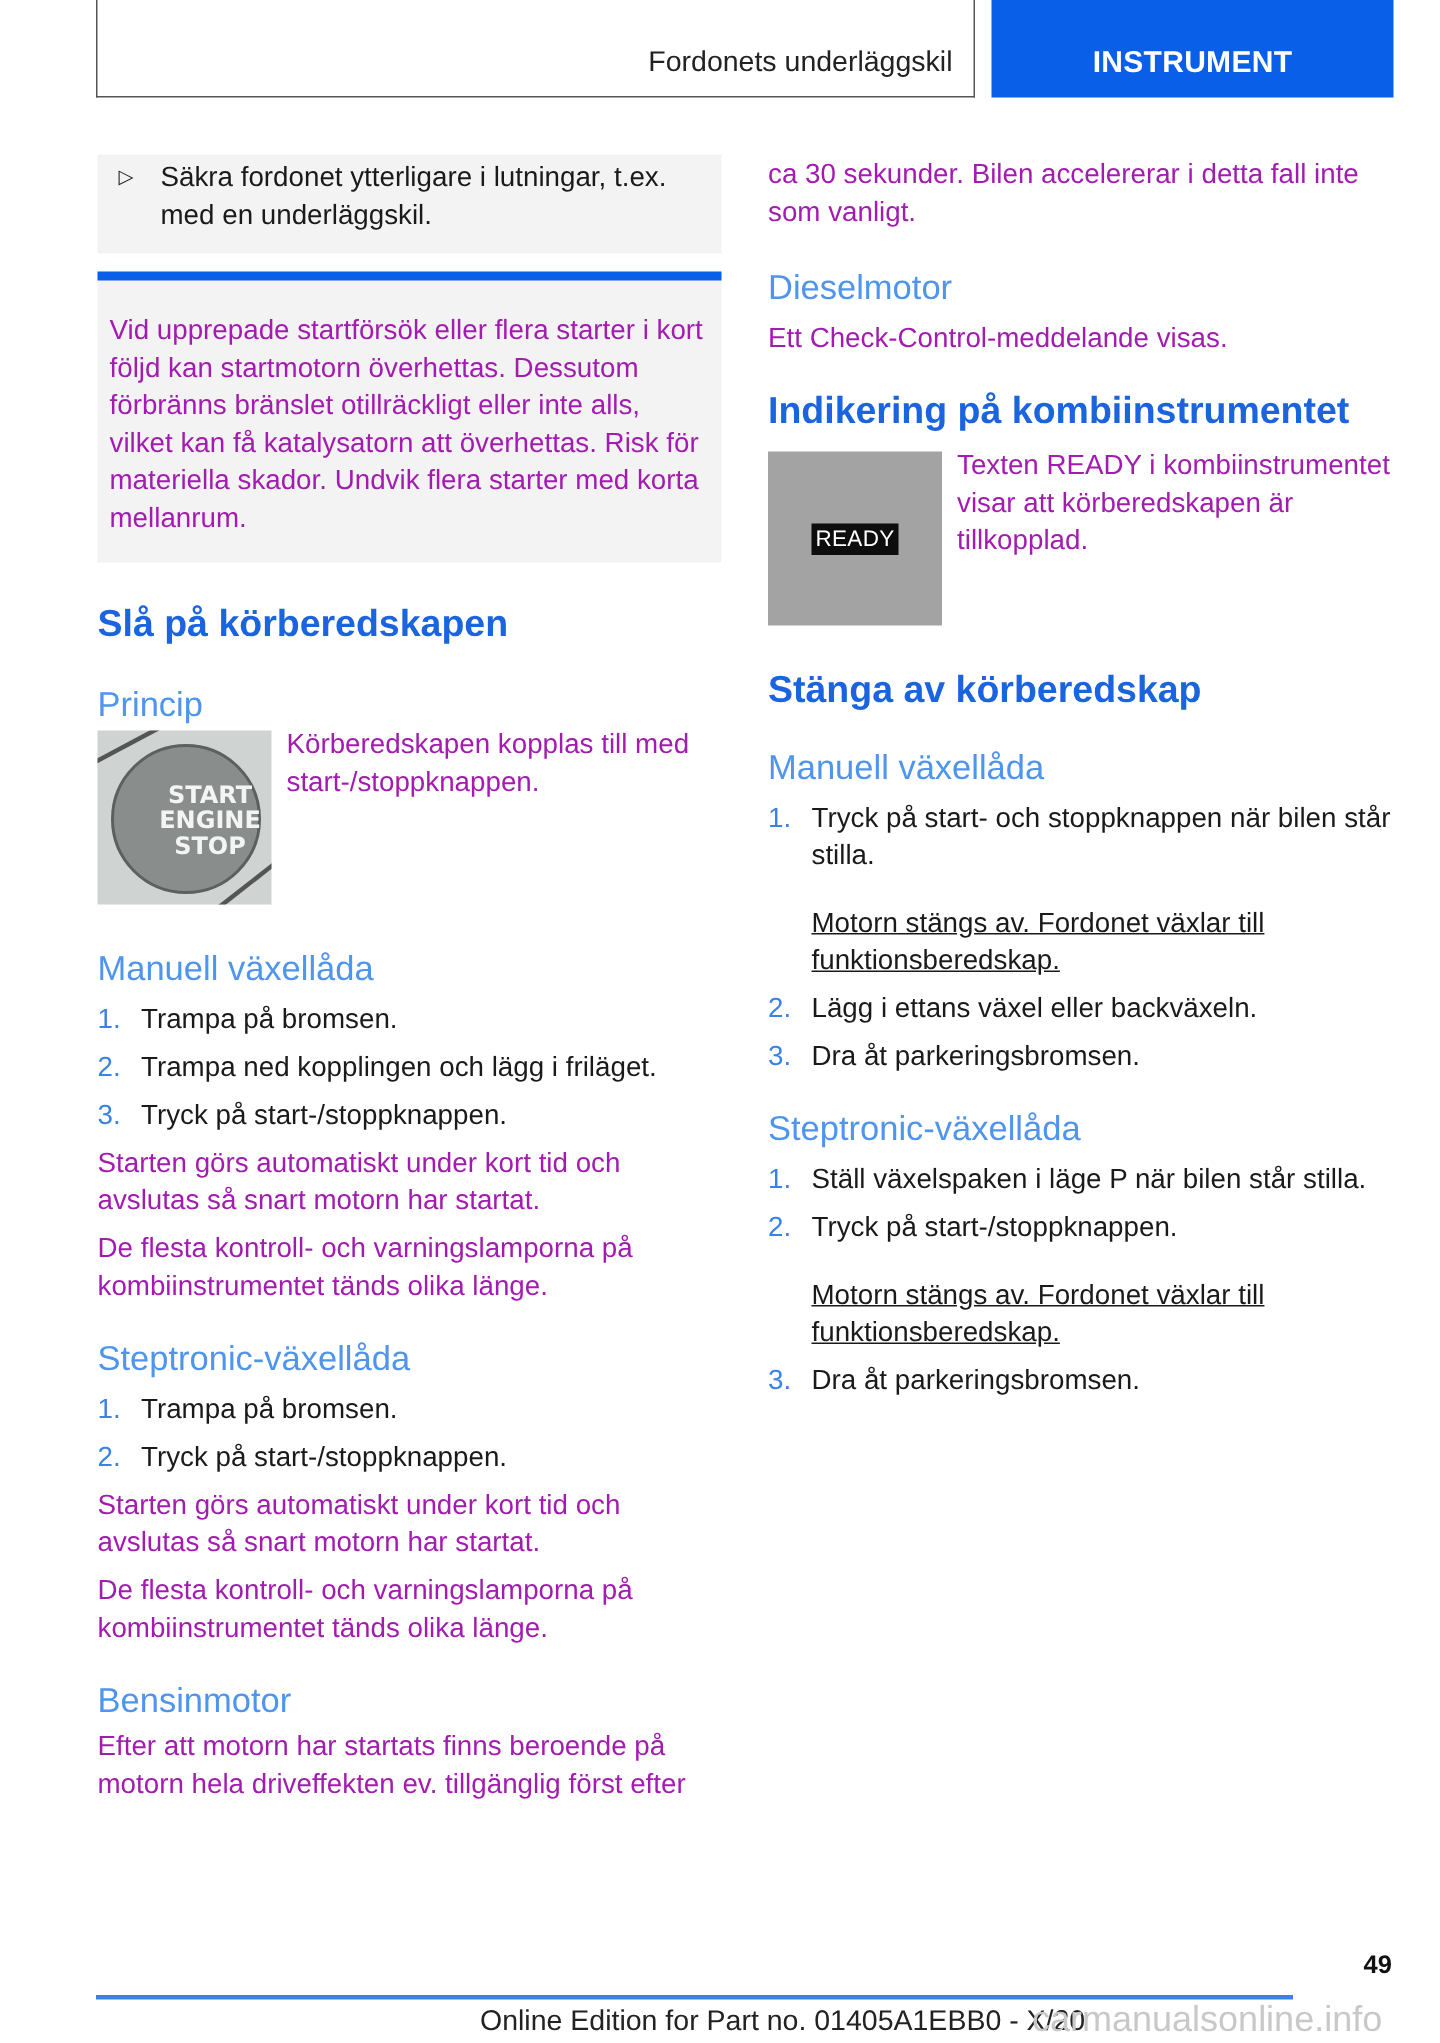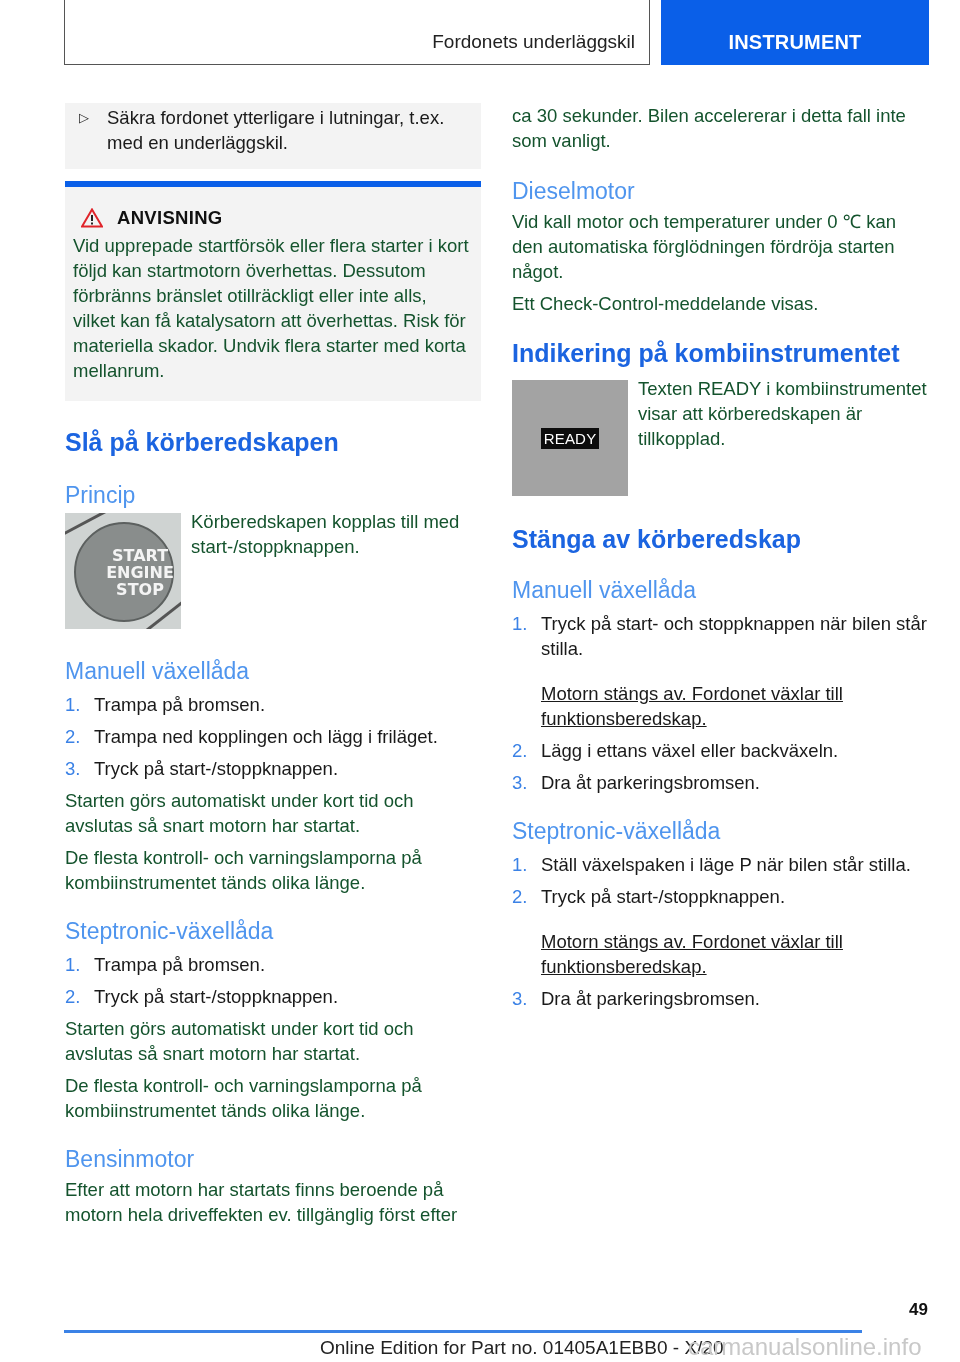--- a/index.html
+++ b/index.html
@@ -11,21 +11,21 @@
     border: 1.5px solid #555; border-top: none; }
   .hdr-left-title { position: absolute; right: 14px; bottom: 11px; font-size: 19px; color: #222; }
   .hdr-right { position: absolute; left: 661px; top: 0; width: 268px; height: 65px; background: #0a5fe8; }
   .hdr-right-title { position: absolute; left: 0; right: 0; bottom: 11px; text-align: center;
     font-size: 20px; font-weight: bold; color: #ffffff; letter-spacing: 0.2px; }
 
   .col { position: absolute; width: 416px; }
   .col-left { left: 65px; top: 103px; }
   .col-right { left: 512px; top: 103px; }
 
-  p { font-size: 18.5px; line-height: 25px; color: #14532d; }
+  p { font-size: 18.5px; line-height: 25px; color: #a21caf; }
   .bullet-box { background: #f3f3f3; padding: 2px 10px 14px 14px; display: flex; }
   .tri { width: 28px; flex: none; font-size: 13px; line-height: 25px; color: #222; }
   .bullet-text { font-size: 18.5px; line-height: 25px; }
 
   .notice { margin-top: 12px; border-top: 6px solid #0a5fe8; background: #f3f3f3;
     padding: 20px 10px 18px 8px; }
   .notice-head { display: flex; align-items: center; gap: 14px; margin-left: 8px; margin-bottom: 4px; }
   .warn-icon { width: 22px; height: 20px; }
   .notice-title { font-size: 18.5px; font-weight: bold; color: #111; letter-spacing: 0.3px; }
   .notice-text { font-size: 18.5px; line-height: 25px; }
@@ -65,28 +65,20 @@
   <span class="hdr-right-title">INSTRUMENT</span>
 </div>
 
 <div class="col col-left">
   <div class="bullet-box">
     <span class="tri">▷</span>
     <span class="bullet-text">Säkra fordonet ytterligare i lutningar, t.ex. med en underläggskil.</span>
   </div>
 
   <div class="notice">
-    <div class="notice-head">
-      <svg class="warn-icon" viewBox="0 0 22 20">
-        <polygon points="11,1.5 21,18.5 1,18.5" fill="none" stroke="#e0242a" stroke-width="2"></polygon>
-        <rect x="10" y="7" width="2" height="6" fill="#222"></rect>
-        <rect x="10" y="14.5" width="2" height="2" fill="#222"></rect>
-      </svg>
-      <span class="notice-title">ANVISNING</span>
-    </div>
     <p class="notice-text">Vid upprepade startförsök eller flera starter i kort följd kan startmotorn överhettas. Dessutom förbränns bränslet otillräckligt eller inte alls, vilket kan få katalysatorn att överhettas. Risk för materiella skador. Undvik flera starter med korta mellanrum.</p>
   </div>
 
   <h2 style="margin-top:26px">Slå på körberedskapen</h2>
 
   <h3 style="margin-top:24px">Princip</h3>
   <div class="with-img" style="margin-top:4px">
     <div class="img-box start-img">
       <div class="diag" style="left:-10px; top:8px; transform:rotate(-28deg)"></div>
       <div class="diag" style="right:-12px; bottom:10px; transform:rotate(-38deg)"></div>
@@ -132,21 +124,20 @@
   <p style="margin-top:7px">De flesta kontroll- och varningslamporna på kombiinstrumentet tänds olika länge.</p>
 
   <h3 style="margin-top:22px">Bensinmotor</h3>
   <p style="margin-top:4px">Efter att motorn har startats finns beroende på motorn hela driveffekten ev. tillgänglig först efter</p>
 </div>
 
 <div class="col col-right">
   <p>ca 30 sekunder. Bilen accelererar i detta fall inte som vanligt.</p>
 
   <h3 style="margin-top:24px">Dieselmotor</h3>
-  <p style="margin-top:4px">Vid kall motor och temperaturer under 0 ℃ kan den automatiska förglödningen fördröja starten något.</p>
   <p style="margin-top:7px">Ett Check-Control-meddelande visas.</p>
 
   <h2 style="margin-top:22px">Indikering på kombiinstrumentet</h2>
   <div class="with-img" style="margin-top:12px">
     <div class="img-box ready-img">
       <span class="ready-badge">READY</span>
     </div>
     <p style="margin-top:-4px">Texten READY i kombiinstrumentet visar att körberedskapen är tillkopplad.</p>
   </div>
 

